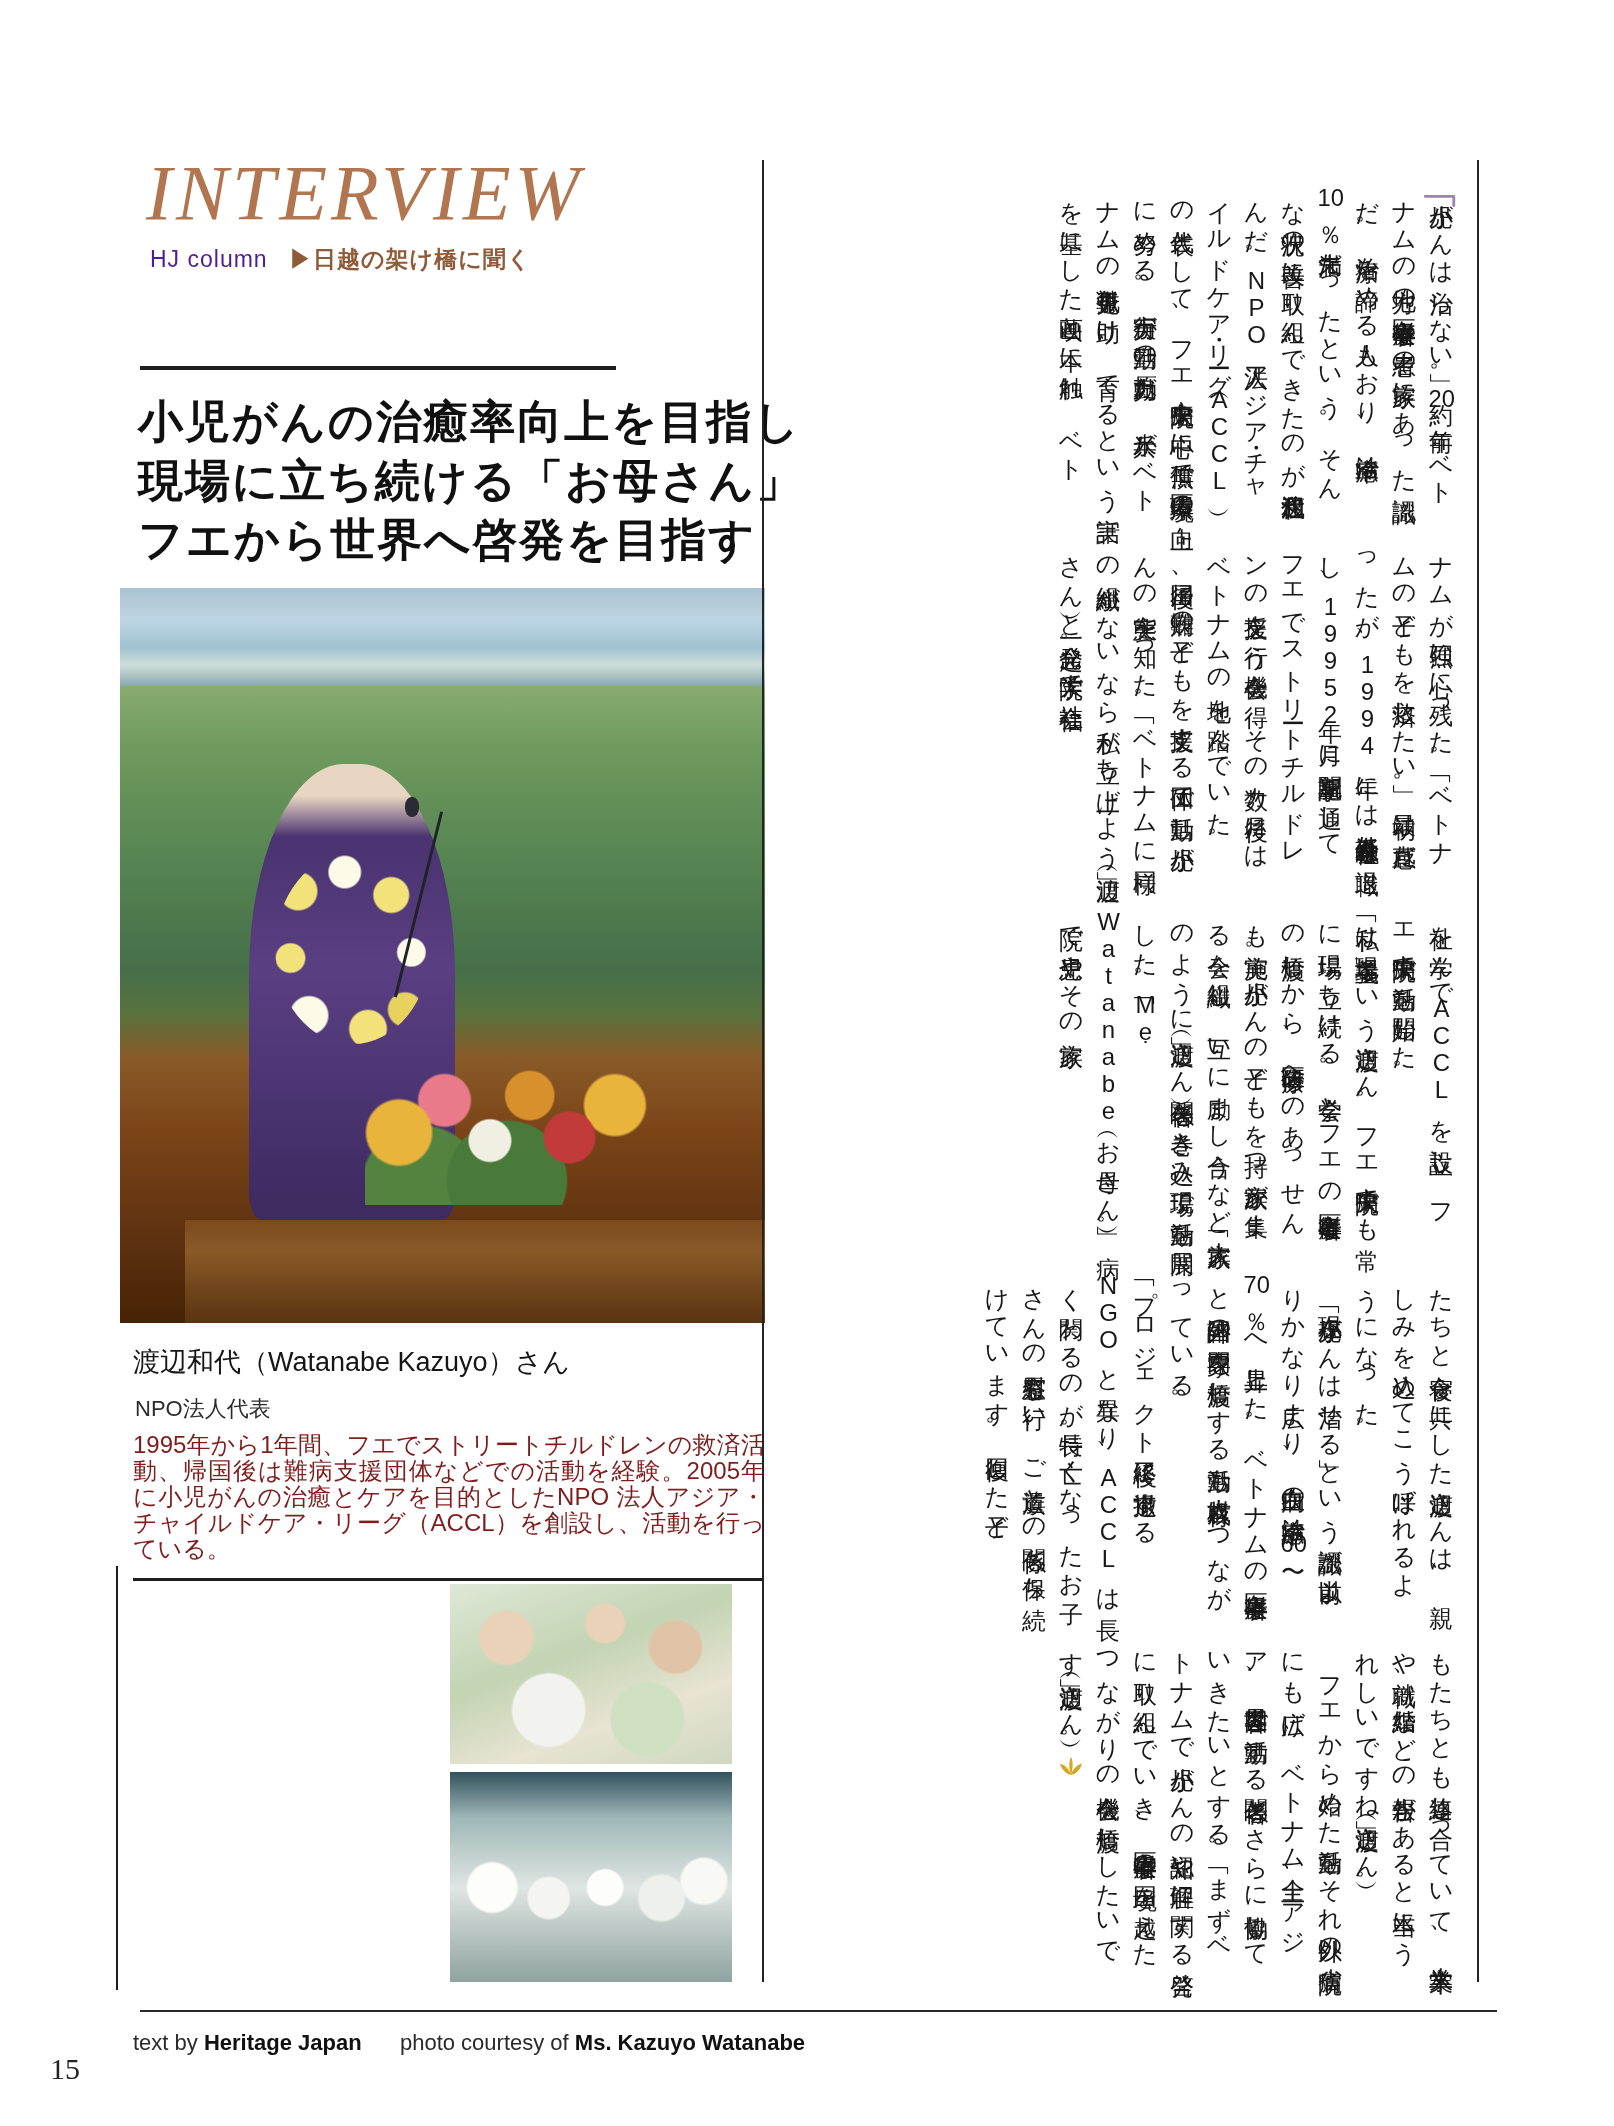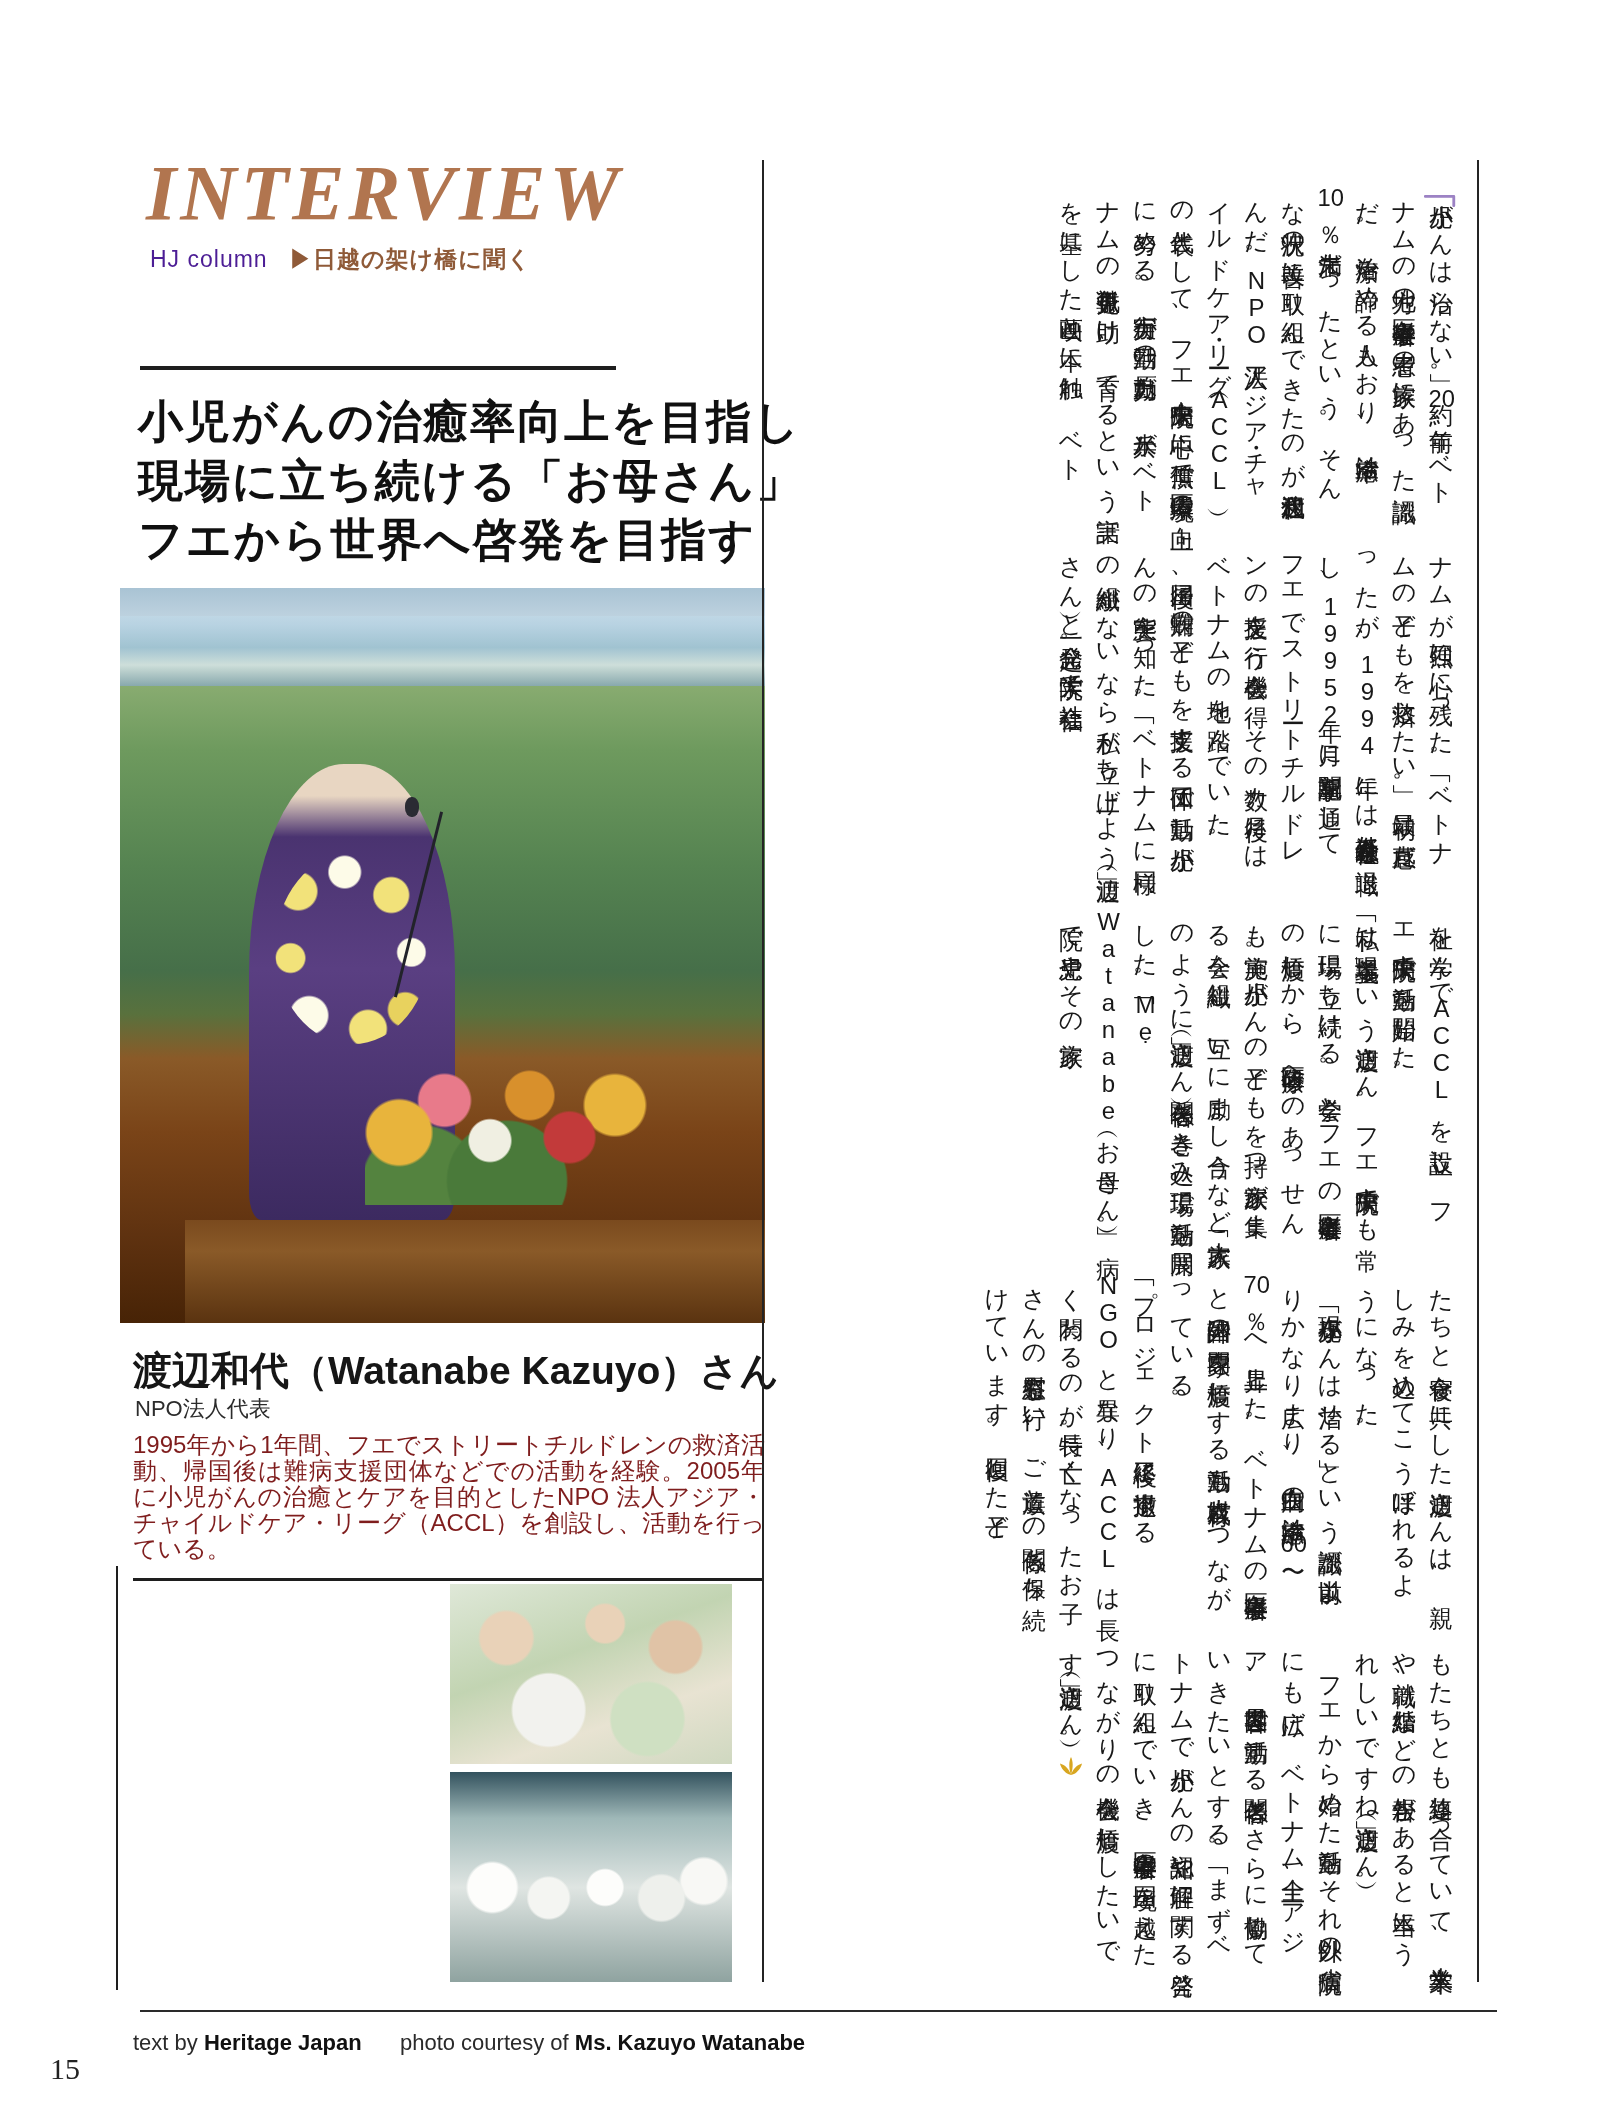--- a/index.html
+++ b/index.html
@@ -2,21 +2,21 @@
 <html lang="ja"><head>
 <meta charset="utf-8">
 <title>INTERVIEW</title>
 <style>
   html,body{margin:0;padding:0;background:#e8e8e8;}
   .page{position:relative;width:1614px;height:2126px;background:#ffffff;margin:0 auto;
         font-family:"Liberation Sans",sans-serif;color:#1b1b1b;overflow:hidden;}
 
   
   .masthead{position:absolute;left:146px;top:148px;font-family:"Liberation Serif",serif;
-            font-style:italic;font-size:78px;letter-spacing:4px;color:#b1754f;font-weight:700;}
+            font-style:italic;font-size:78px;letter-spacing:4px;color:#b1754f;font-weight:400;}
   .kicker{position:absolute;left:150px;top:244px;font-size:23px;letter-spacing:1px;}
   .kicker .hj{color:#4c1d95;}
   .kicker .theme{color:#8f5a38;font-weight:bold;margin-left:14px;text-align:center;}
 
   
   .headline-rule{position:absolute;left:140px;top:366px;width:476px;height:4px;background:#1e1e1e;}
   .headline{position:absolute;left:138px;top:392px;font-size:45px;line-height:59px;
             font-weight:600;letter-spacing:2px;color:#101010;}
 
   
@@ -47,21 +47,21 @@
       radial-gradient(circle at 72% 58%,#c23a3a 0 11%,transparent 12%),
       radial-gradient(circle at 88% 38%,#e8b43c 0 11%,transparent 12%),
       radial-gradient(circle at 50% 85%,#4a7a3a 0 30%,transparent 31%),
       radial-gradient(circle at 20% 88%,#54833f 0 22%,transparent 23%);}
   .podium{position:absolute;left:10%;bottom:0;width:90%;height:14%;
     background:linear-gradient(180deg,#7a4a1e 0%,#8a5a28 30%,#5a3310 100%);}
   .mic{position:absolute;left:46%;top:30%;width:3px;height:26%;background:#22232a;transform:rotate(14deg);}
   .mic-head{position:absolute;left:44.2%;top:28.5%;width:14px;height:20px;border-radius:45%;background:#2a2b33;}
 
   
-  .profile-name{position:absolute;left:133px;top:1344px;font-size:39px;font-weight:700;color:#161616;}
+  .profile-name{position:absolute;left:133px;top:1344px;font-size:27px;font-weight:400;color:#161616;}
   .profile-role{position:absolute;left:135px;top:1394px;font-size:22px;color:#2c2c2c;}
   .profile-bio{position:absolute;left:133px;top:1432px;width:632px;font-size:24px;
                line-height:26px;color:#7f1d1d;text-align:justify;}
   .bio-rule{position:absolute;left:133px;top:1578px;width:630px;height:3px;background:#1e1e1e;}
 
   
   .caption-left-rule{position:absolute;left:116px;top:1566px;width:2px;height:424px;background:#1e1e1e;}
   .photo-caption{position:absolute;left:133px;top:1598px;width:302px;font-size:23px;
                  line-height:28px;color:#c69a80;}
   .small-photo{position:absolute;left:450px;width:282px;overflow:hidden;}

